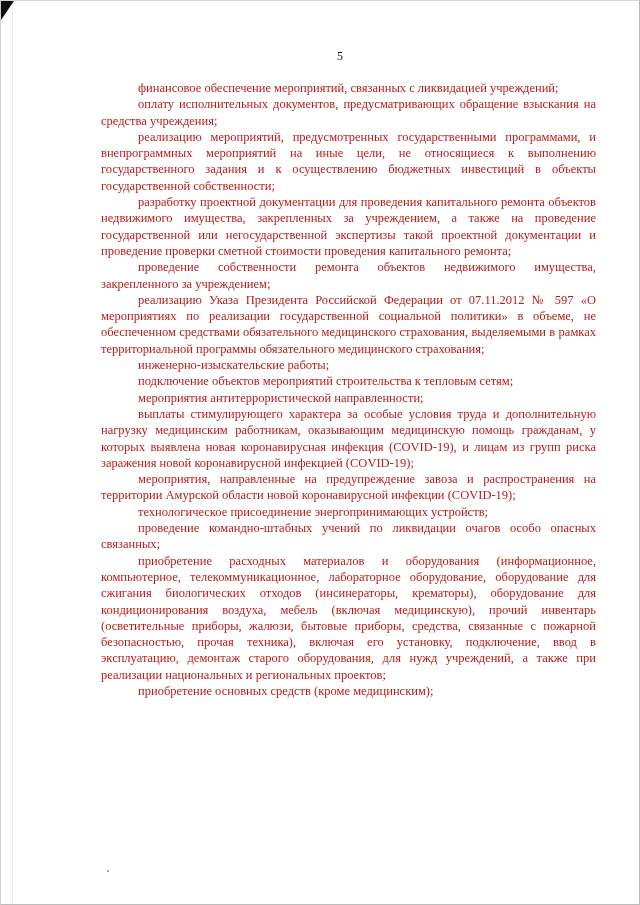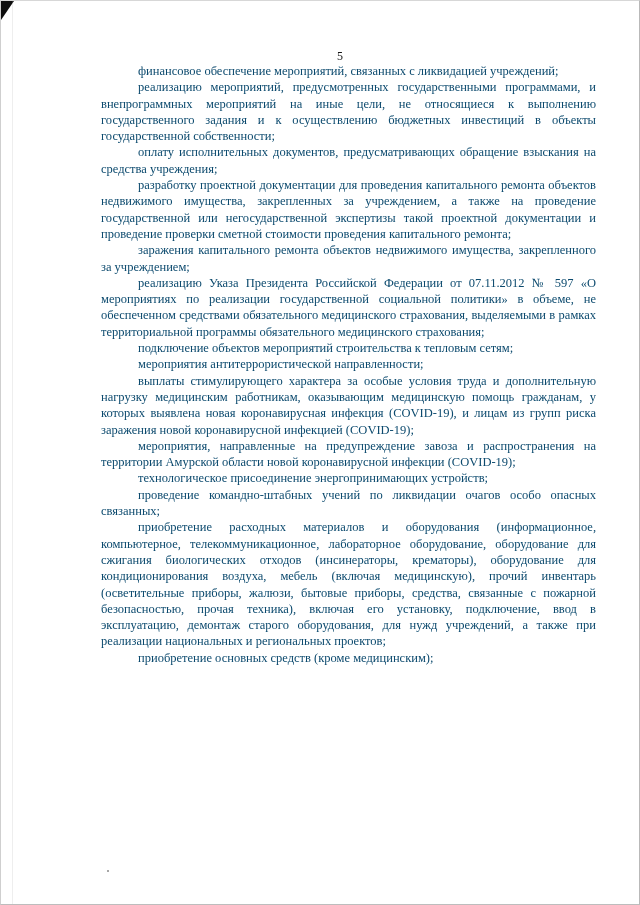--- a/index.html
+++ b/index.html
@@ -53,52 +53,54 @@
   .page-number {
     margin-top: 48px;
     margin-left: 100px;
     margin-right: 60px;
     text-align: center;
     font-size: 12px;
     line-height: 14px;
     color: #151515;
   }
   .content {
+    margin-top: 17px;
     margin-left: 100px;
     margin-right: 43px;
     font-size: 12.5px;
     line-height: 16.3px;
     text-align: justify;
     text-justify: inter-word;
     hyphens: none;
-    color: #0c4a6e;
+    color: #b91c1c;
   }
   .content p.para {
     margin: 0;
     padding: 0;
     text-indent: 37px;
   }
 </style>
 </head>
 <body>
 
 <div class="page">
   <div class="corner-mark"></div>
   <div class="scan-line"></div>
   <div class="speck"></div>
 
   <div class="page-number">5</div>
 
   <div class="content">
       <p class="para">финансовое обеспечение мероприятий, связанных с ликвидацией учреждений;</p>
+      <p class="para">оплату исполнительных документов, предусматривающих обращение взыскания на средства учреждения;</p>
       <p class="para">реализацию мероприятий, предусмотренных государственными программами, и внепрограммных мероприятий на иные цели, не относящиеся к выполнению государственного задания и к осуществлению бюджетных инвестиций в объекты государственной собственности;</p>
-      <p class="para">оплату исполнительных документов, предусматривающих обращение взыскания на средства учреждения;</p>
       <p class="para">разработку проектной документации для проведения капитального ремонта объектов недвижимого имущества, закрепленных за учреждением, а также на проведение государственной или негосударственной экспертизы такой проектной документации и проведение проверки сметной стоимости проведения капитального ремонта;</p>
-      <p class="para">заражения капитального ремонта объектов недвижимого имущества, закрепленного за учреждением;</p>
+      <p class="para">проведение собственности ремонта объектов недвижимого имущества, закрепленного за учреждением;</p>
       <p class="para">реализацию Указа Президента Российской Федерации от 07.11.2012 № 597 «О мероприятиях по реализации государственной социальной политики» в объеме, не обеспеченном средствами обязательного медицинского страхования, выделяемыми в рамках территориальной программы обязательного медицинского страхования;</p>
+      <p class="para">инженерно-изыскательские работы;</p>
       <p class="para">подключение объектов мероприятий строительства к тепловым сетям;</p>
       <p class="para">мероприятия антитеррористической направленности;</p>
       <p class="para">выплаты стимулирующего характера за особые условия труда и дополнительную нагрузку медицинским работникам, оказывающим медицинскую помощь гражданам, у которых выявлена новая коронавирусная инфекция (COVID-19), и лицам из групп риска заражения новой коронавирусной инфекцией (COVID-19);</p>
       <p class="para">мероприятия, направленные на предупреждение завоза и распространения на территории Амурской области новой коронавирусной инфекции (COVID-19);</p>
       <p class="para">технологическое присоединение энергопринимающих устройств;</p>
       <p class="para">проведение командно-штабных учений по ликвидации очагов особо опасных связанных;</p>
       <p class="para">приобретение расходных материалов и оборудования (информационное, компьютерное, телекоммуникационное, лабораторное оборудование, оборудование для сжигания биологических отходов (инсинераторы, крематоры), оборудование для кондиционирования воздуха, мебель (включая медицинскую), прочий инвентарь (осветительные приборы, жалюзи, бытовые приборы, средства, связанные с пожарной безопасностью, прочая техника), включая его установку, подключение, ввод в эксплуатацию, демонтаж старого оборудования, для нужд учреждений, а также при реализации национальных и региональных проектов;</p>
       <p class="para">приобретение основных средств (кроме медицинским);</p>
     </div>
 </div>

